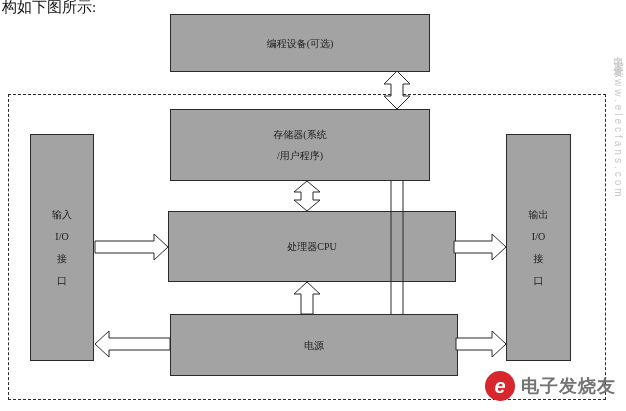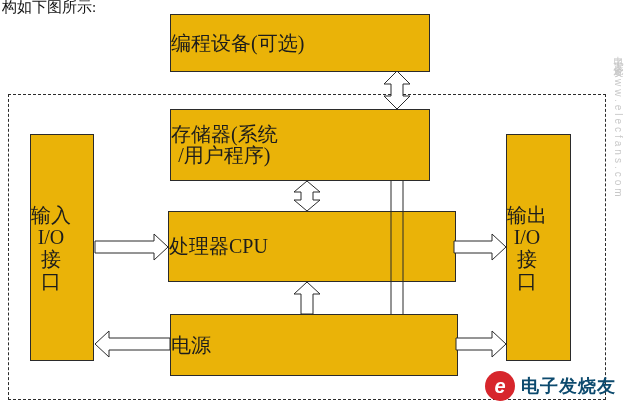--- a/index.html
+++ b/index.html
@@ -8,25 +8,26 @@
     width:626px;height:411px;
     background:#fff;
     font-family:"Liberation Serif","DejaVu Serif",serif;
     color:#1c1c1c;
     overflow:hidden;
   }
   .box{
     position:absolute;
     box-sizing:border-box;
     border:1px solid #2b2b2b;
-    background:#eab308;
+    background:#a3a3a3;
     display:flex;
     align-items:center;
+    justify-content:center;
     text-align:center;
-    font-size:20px;
+    font-size:10px;
     line-height:21px;
     white-space:pre-line;
   }
   #caption{
     position:absolute;left:2px;top:-2px;
     font-size:15px;color:#111;
   }
   #dashed-frame{
     position:absolute;
     box-sizing:border-box;
@@ -56,21 +57,21 @@
     display:flex;align-items:center;gap:6px;
     font-family:"Liberation Sans",sans-serif;
   }
   #logo .logo-circle{
     width:30px;height:30px;border-radius:50%;
     background:#d7262c;
     color:#fff;font-weight:bold;font-style:italic;
     font-size:20px;line-height:30px;text-align:center;
   }
   #logo .logo-text{
-    font-size:18px;font-weight:bold;color:#0c4a6e;letter-spacing:1px;
+    font-size:18px;font-weight:bold;color:#737373;letter-spacing:1px;
   }
 </style>
 </head>
 <body>
 
 <div id="stage">
 
   <div id="caption">构如下图所示:</div>
 
   <div id="dashed-frame"></div>

